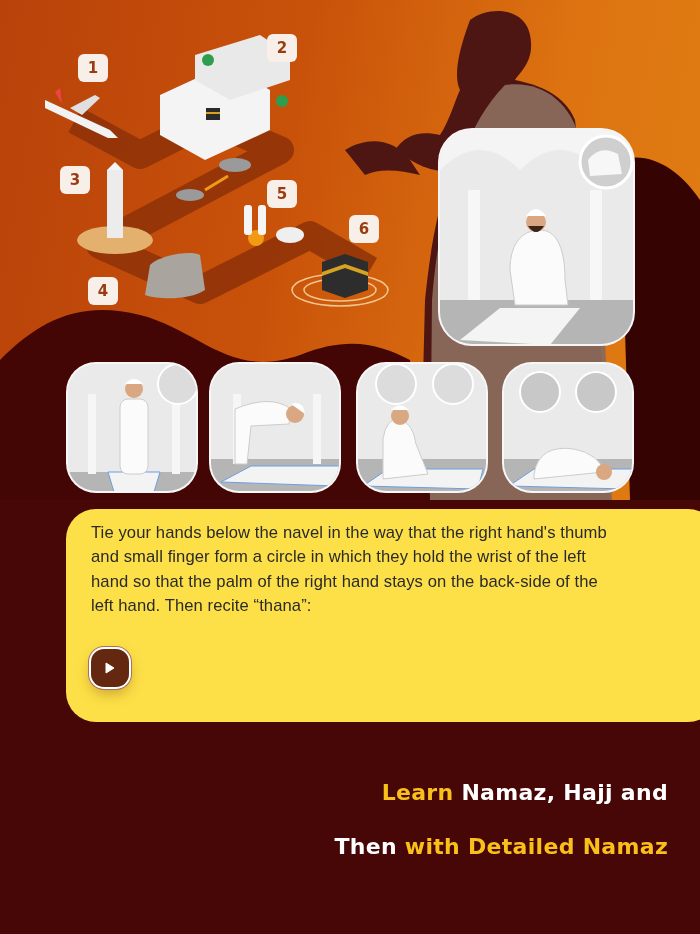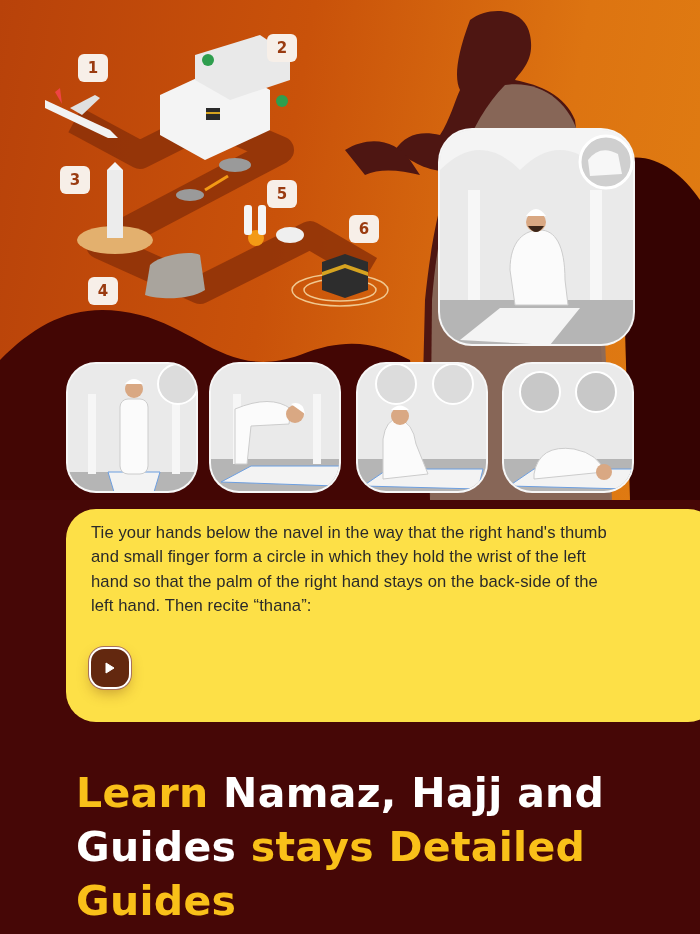--- a/index.html
+++ b/index.html
@@ -45,23 +45,23 @@
     direction: rtl; text-align: right;
     font-family: "DejaVu Serif", serif; font-size: 22px; line-height: 38px; color: #1c1c1c;
   }
   .play-btn {
     position: absolute; left: 25px; top: 140px; width: 38px; height: 38px;
     border-radius: 13px; background: #63280f;
     box-shadow: 0 0 0 2px #fff, 0 0 0 3px #a9725a, 0 6px 14px rgba(99,40,15,0.35);
     display: flex; align-items: center; justify-content: center; cursor: pointer;
   }
   .headline {
-    position: absolute; left: 76px; top: 766px; width: 600px;
+    position: absolute; left: 68px; top: 766px; width: 600px;
     font-family: "DejaVu Sans", sans-serif; font-weight: bold;
-    font-size: 41px; line-height: 54px; color: #ffffff; letter-spacing: 0.3px;
+    font-size: 22px; line-height: 54px; color: #ffffff; letter-spacing: 0.3px; text-align: right;
   }
   .hl-yellow { color: #f9c019; }
 </style>
 </head>
 <body>
 
 <div class="hero-bg">
   <svg class="bg-svg" width="700" height="500" viewBox="0 0 700 500">
 
     <path d="M470 20 C490 5 525 8 530 35 C535 60 522 70 515 80 C540 85 565 95 575 120 L600 330 L610 500 L420 500 L425 300 C430 250 440 190 455 170 C430 175 410 160 395 150 C405 135 420 130 440 135 C450 120 455 100 460 90 C455 80 455 60 470 20Z" fill="#4e1612"></path>
@@ -189,14 +189,14 @@
   <p class="desc">Tie your hands below the navel in the way that the right hand's thumb and small finger form a circle in which they hold the wrist of the left hand so that the palm of the right hand stays on the back-side of the left hand. Then recite “thana”:</p>
   <div class="play-btn">
     <svg width="10" height="12" viewBox="0 0 10 12">
       <path d="M1 1 L9 6 L1 11 Z" fill="#ffffff" stroke="#ffffff" stroke-linejoin="round" stroke-width="1"></path>
     </svg>
   </div>
 </div>
 
 <div class="headline">
   <div><span class="hl-yellow">Learn</span><span> Namaz, Hajj and</span></div>
-  <div><span>Guides</span><span class="hl-yellow"> stays Detailed Guides</span></div>
+  <div><span>Then</span><span class="hl-yellow"> with Detailed Namaz</span></div>
 </div>
 
 </body></html>

